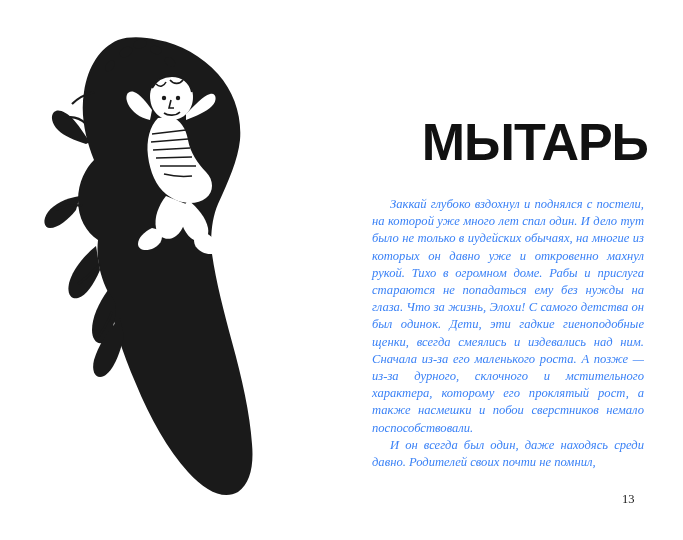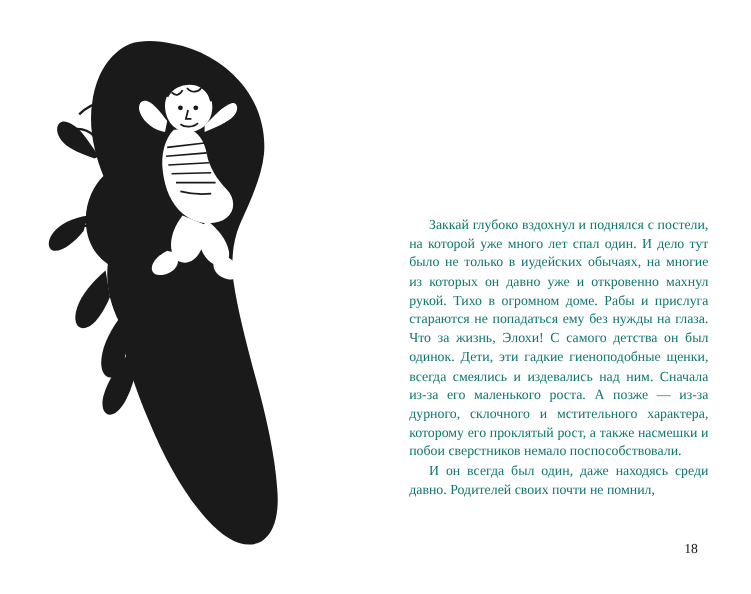--- a/index.html
+++ b/index.html
@@ -50,22 +50,23 @@
 
   .body-text {
     position: absolute;
     left: 2px;
     top: 196px;
     width: 272px;
     font-size: 12.6px;
     line-height: 17.2px;
     text-align: justify;
     text-justify: inter-word;
-    color: #0f766e;
+    color: #3b82f6;
     hyphens: manual;
+    font-style: italic;
   }
   .body-text p {
     margin: 0;
     text-indent: 18px;
   }
 
   .page-number {
     position: absolute;
     left: 252px;
     top: 492px;
@@ -151,22 +152,27 @@
         <path fill="#ffffff" d="M188,200 C198,208 206,218 208,228 C210,238 202,244 194,240 C186,236 180,224 180,212 Z"></path>
 
         <path fill="#ffffff" d="M152,228 C144,232 138,238 138,244 C138,250 146,252 154,248 C162,244 164,236 160,230 Z"></path>
         <path fill="#ffffff" d="M204,232 C212,236 218,242 218,248 C218,254 210,256 202,252 C194,248 192,240 196,234 Z"></path>
       </g>
     </svg>
   </div>
 
   <div class="text-column">
 
+    <div class="chapter-title">
+      <svg width="268" height="60" viewBox="0 0 268 60" xmlns="http://www.w3.org/2000/svg">
+        <text x="268" y="48" text-anchor="end" font-family="'Liberation Sans', sans-serif" font-size="52" font-weight="bold" letter-spacing="-1" fill="#111111">МЫТАРЬ</text>
+      </svg>
+    </div>
 
     <div class="body-text">
       <p>Заккай глубоко вздохнул и поднялся с постели, на которой уже много лет спал один. И дело тут было не только в иудейских обычаях, на многие из которых он давно уже и откровенно махнул рукой. Тихо в огромном доме. Рабы и прислуга стараются не попадаться ему без нужды на глаза. Что за жизнь, Элохи! С самого детства он был одинок. Дети, эти гадкие гиеноподобные щенки, всегда смеялись и издевались над ним. Сначала из-за его маленького роста. А позже — из-за дурного, склочного и мстительного характера, которому его проклятый рост, а также насмешки и побои сверстников немало поспособствовали.</p>
       <p>И он всегда был один, даже находясь среди давно. Родителей своих почти не помнил,</p>
     </div>
 
-    <div class="page-number">18</div>
+    <div class="page-number">13</div>
   </div>
 
 </div>
 
 </body></html>

